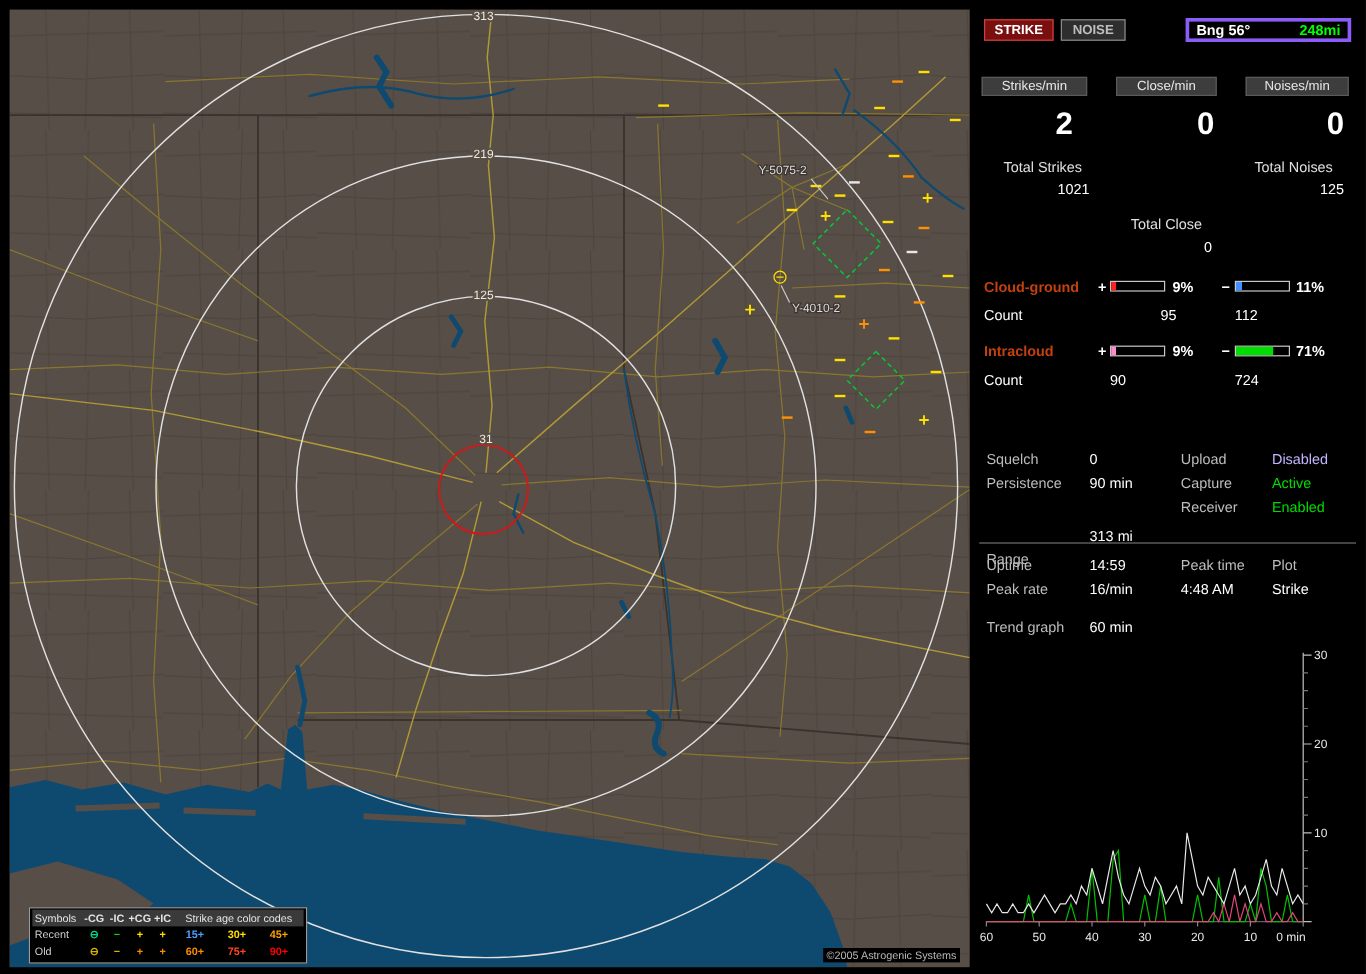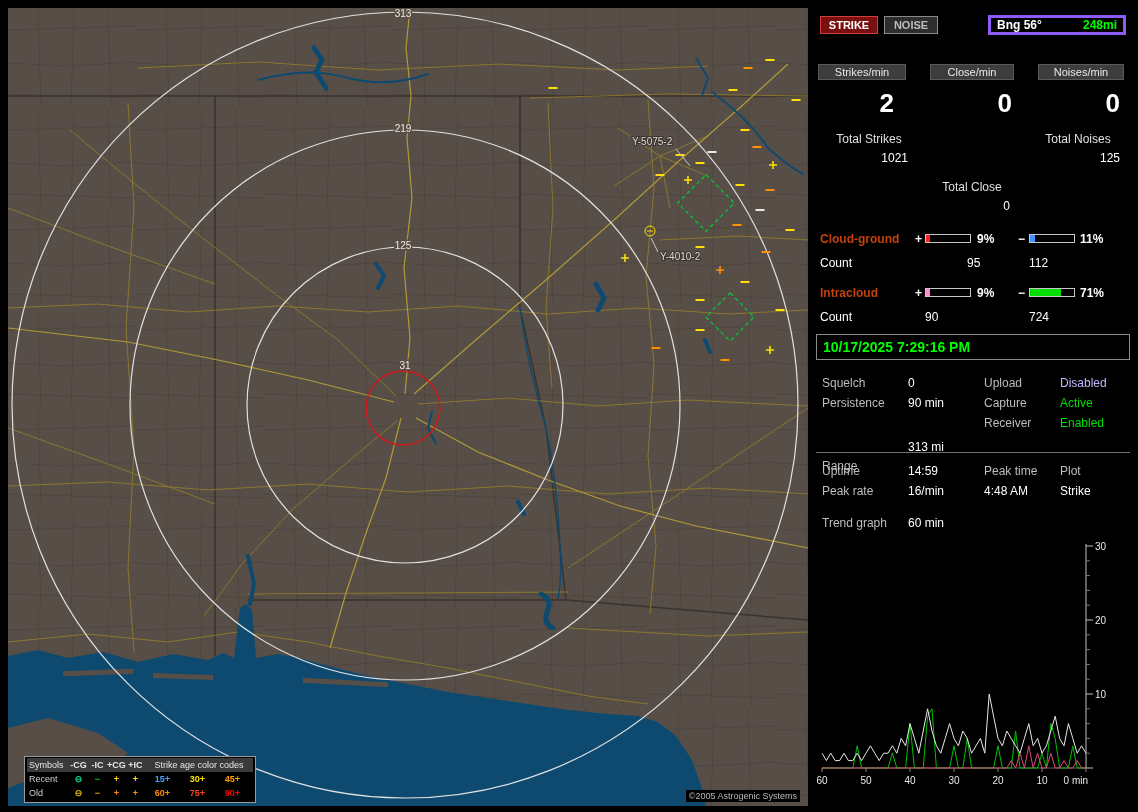--- a/index.html
+++ b/index.html
@@ -275,21 +275,20 @@
     <span class="abs sign" style="left:202px;top:278px;">−</span>
     <span class="abs bar" style="left:213px;top:280px;">
         <span class="bar-fill" style="width: 71%; background: rgb(0, 221, 0);"></span>
       </span>
     <span class="abs pct" style="left:264px;top:278px;">71%</span>
 
     <span class="abs val" style="left:4px;top:302px;">Count</span>
     <span class="abs val" style="left:109px;top:302px;">90</span>
     <span class="abs val" style="left:213px;top:302px;">724</span>
 
-    <div class="abs datebox" style="left:0;top:326px;width:314px;height:26px;">10/17/2025 7:29:16 PM</div>
 
     <span class="abs lbl" style="left:6px;top:368px;">Squelch</span>
     <span class="abs val" style="left:92px;top:368px;">0</span>
     <span class="abs lbl" style="left:168px;top:368px;">Upload</span>
     <span class="abs" style="left: 244px; top: 368px; color: #c4b5fd;">Disabled</span>
 
     <span class="abs lbl" style="left:6px;top:388px;">Persistence</span>
     <span class="abs val" style="left:92px;top:388px;">90 min</span>
     <span class="abs lbl" style="left:168px;top:388px;">Capture</span>
     <span class="abs" style="left: 244px; top: 388px; color: rgb(0, 221, 0);">Active</span>

